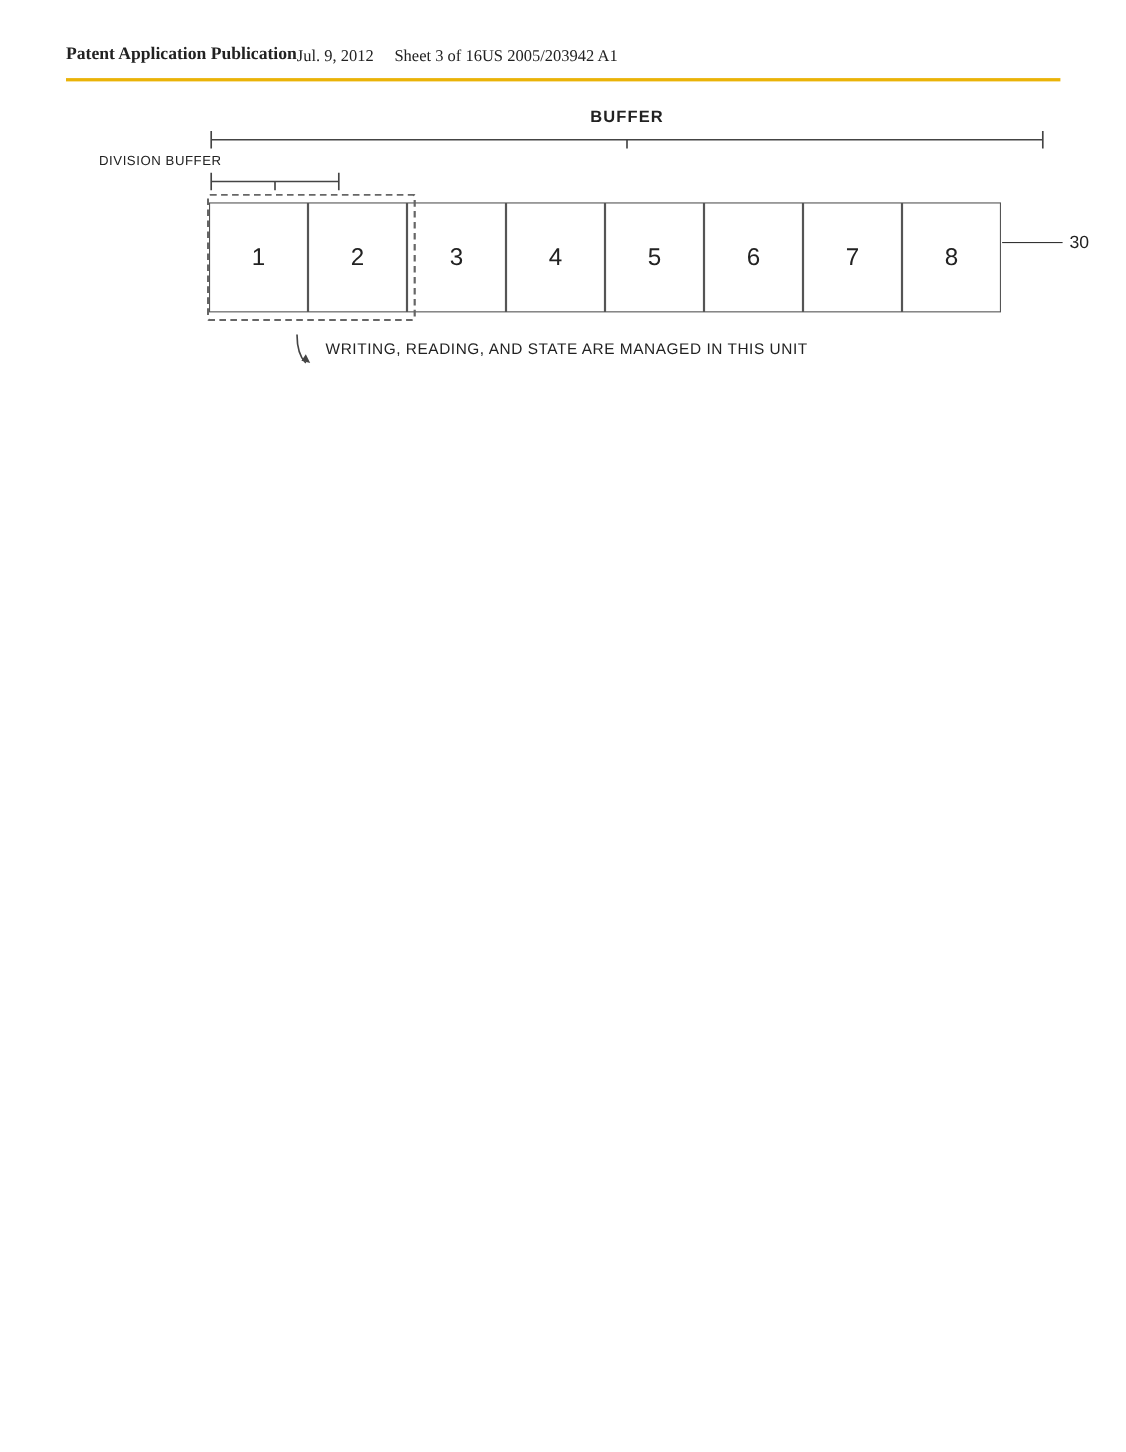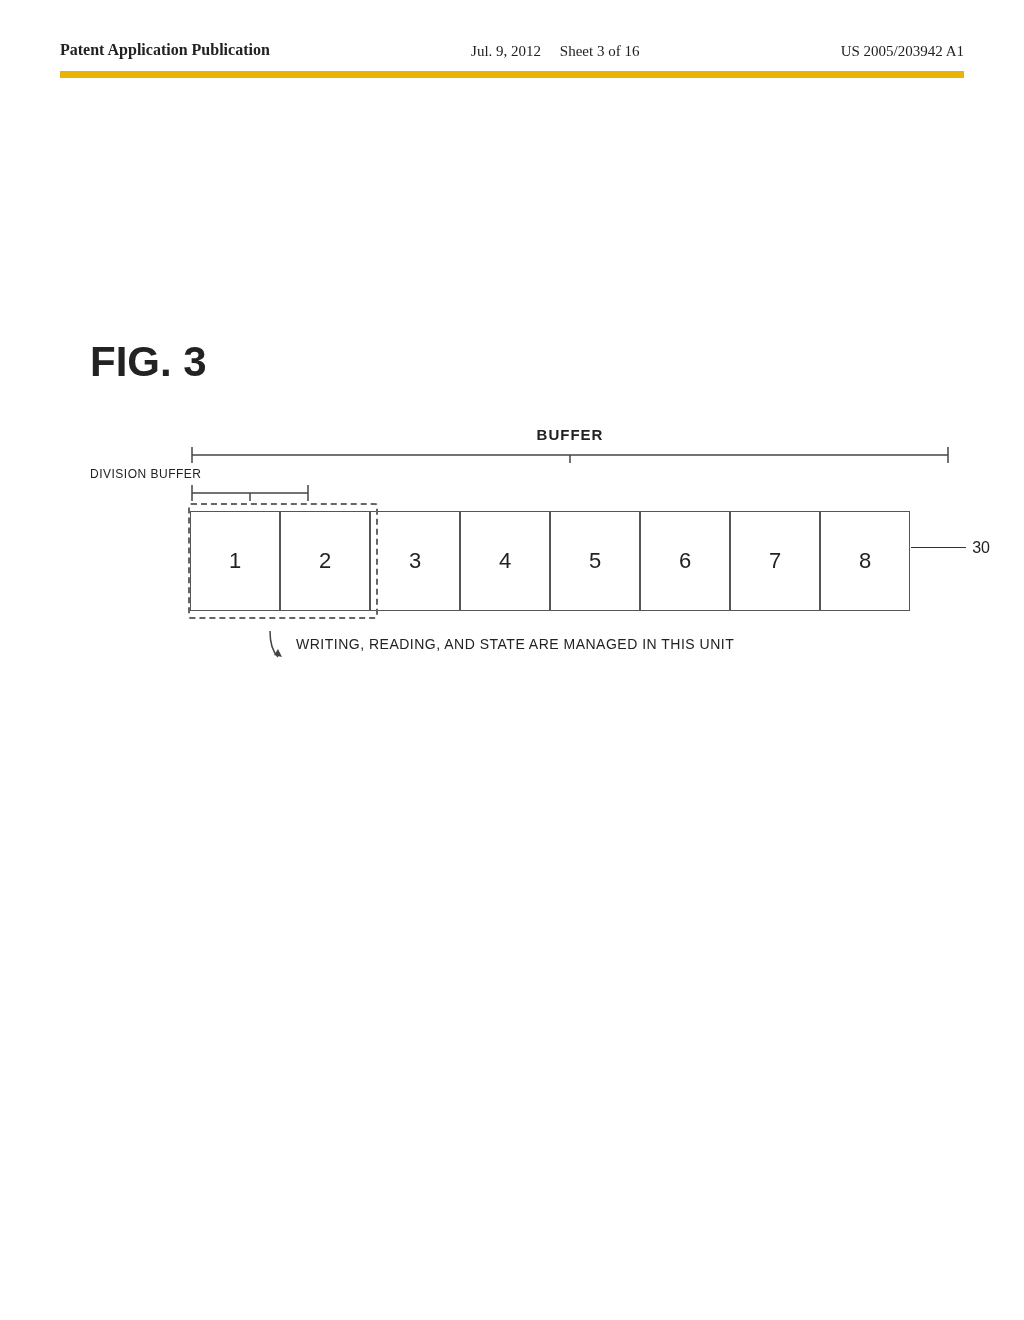--- a/index.html
+++ b/index.html
@@ -20,23 +20,22 @@
     .page-container {
       width: 1024px;
       height: 1320px;
       background: #ffffff;
       position: relative;
       padding: 40px 60px;
     }
 
     .header {
       display: flex;
-      justify-content: space-between;
       align-items: flex-start;
-      border-bottom: 7px solid #eab308;
+      border-bottom: 3px solid #eab308;
       padding-bottom: 8px;
       margin-bottom: 20px;
     }
 
     .header-left {
       font-size: 16px;
       font-weight: bold;
       color: #222;
       line-height: 1.3;
     }
@@ -190,21 +189,20 @@
   <div class="header">
     <div class="header-left">Patent Application Publication</div>
     <div class="header-center">
       <span>Jul. 9, 2012</span>
       &nbsp;&nbsp;&nbsp;
       <span>Sheet 3 of 16</span>
     </div>
     <div class="header-right">US 2005/203942 A1</div>
   </div>
 
-  <div class="figure-title">FIG. 3</div>
 
   <div class="diagram-area">
 
     <div class="buffer-label-area">
       <div class="buffer-text">BUFFER</div>
       <div class="buffer-brace">
         <svg viewBox="0 0 760 20" preserveAspectRatio="none" xmlns="http://www.w3.org/2000/svg">
 
           <line x1="2" y1="10" x2="758" y2="10" stroke="#444" stroke-width="1.5"></line>
           <line x1="2" y1="2" x2="2" y2="18" stroke="#444" stroke-width="1.5"></line>

